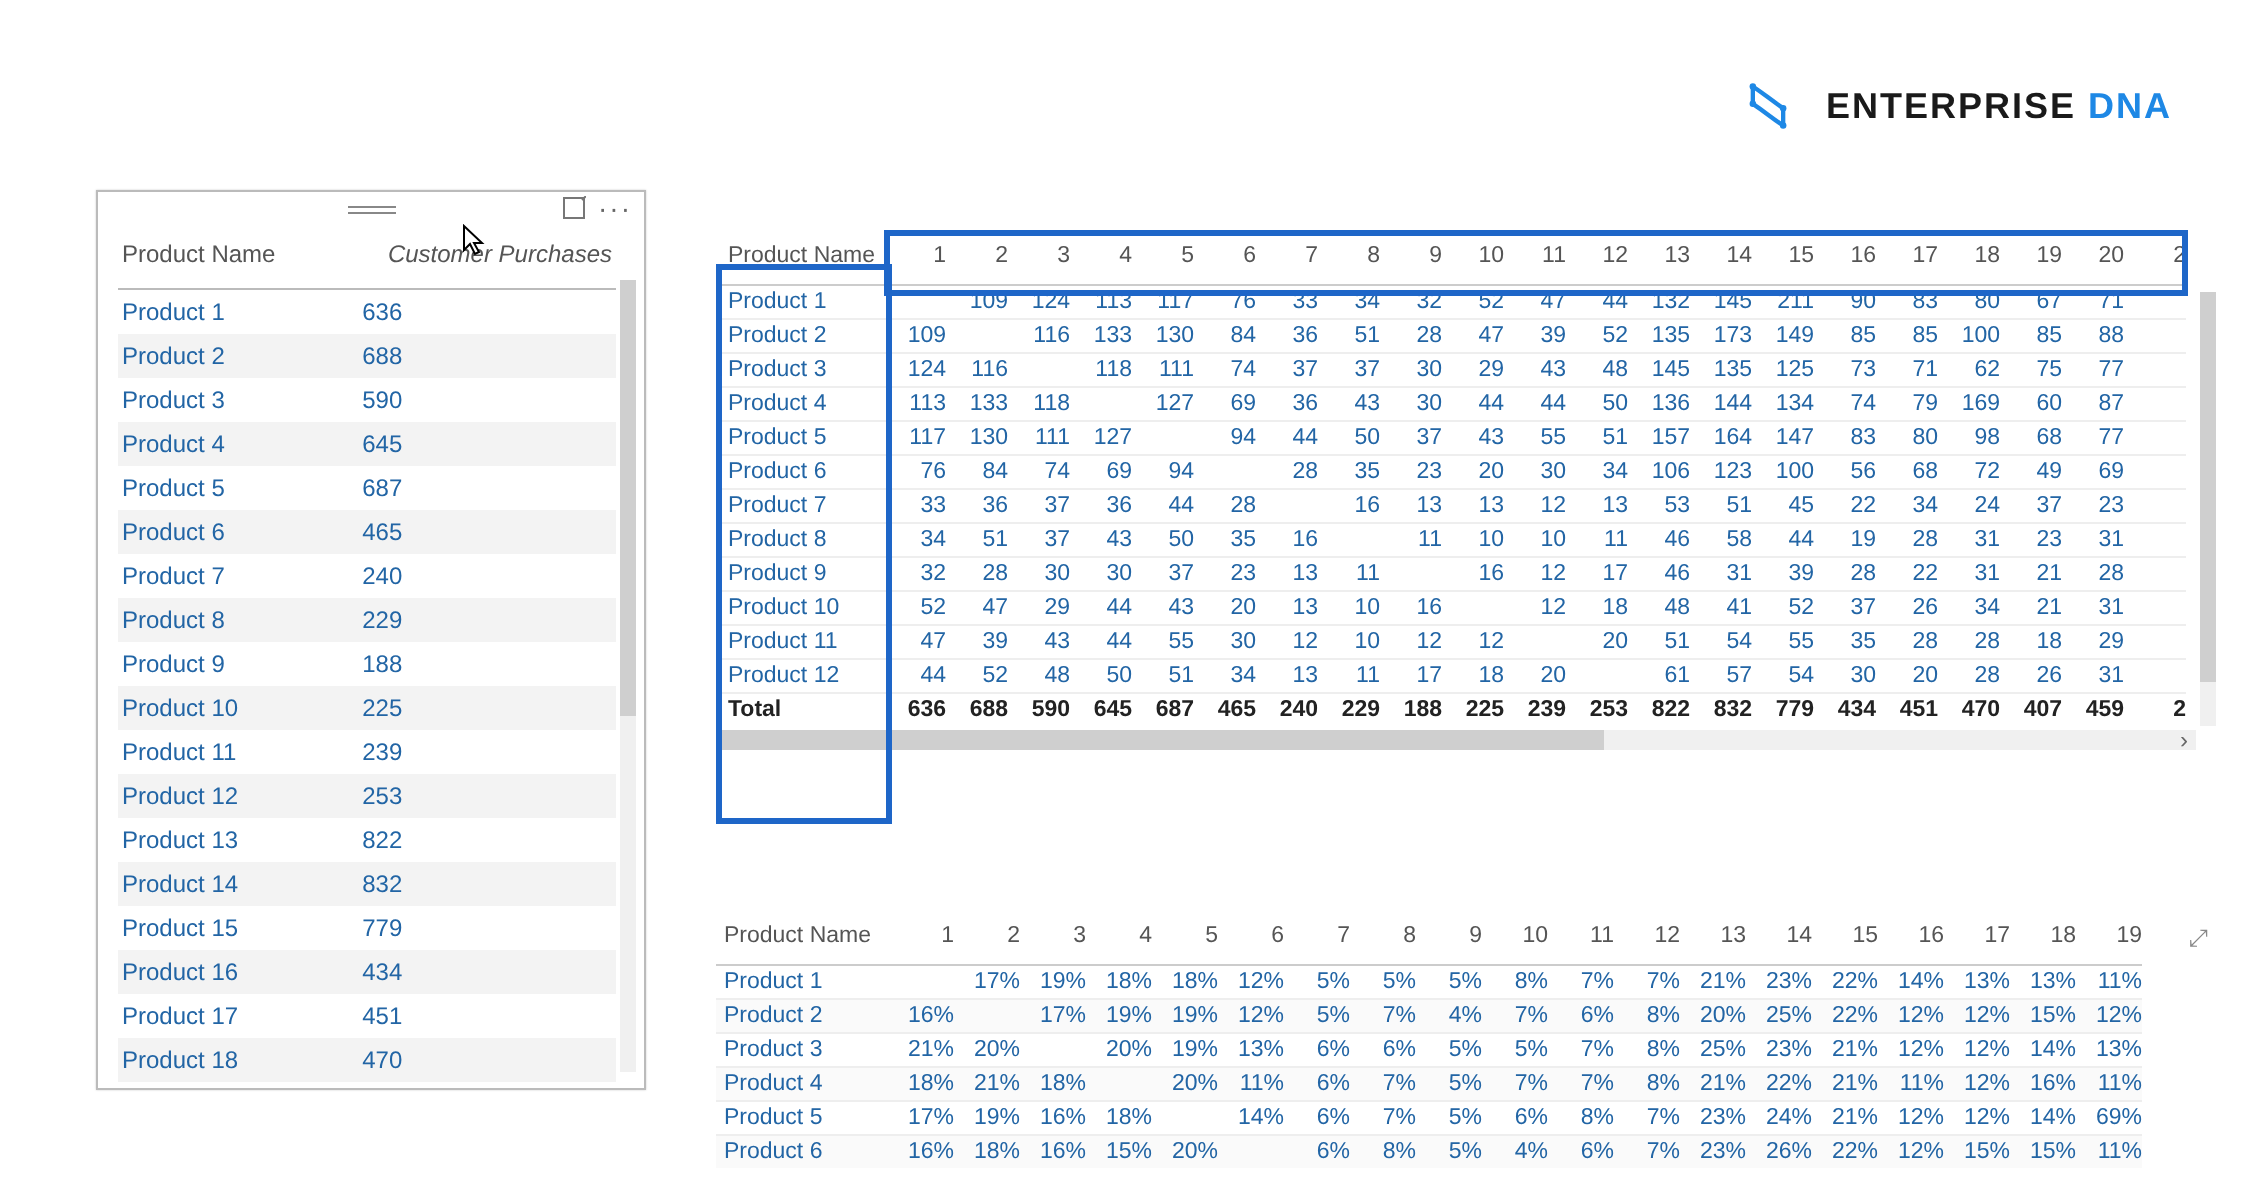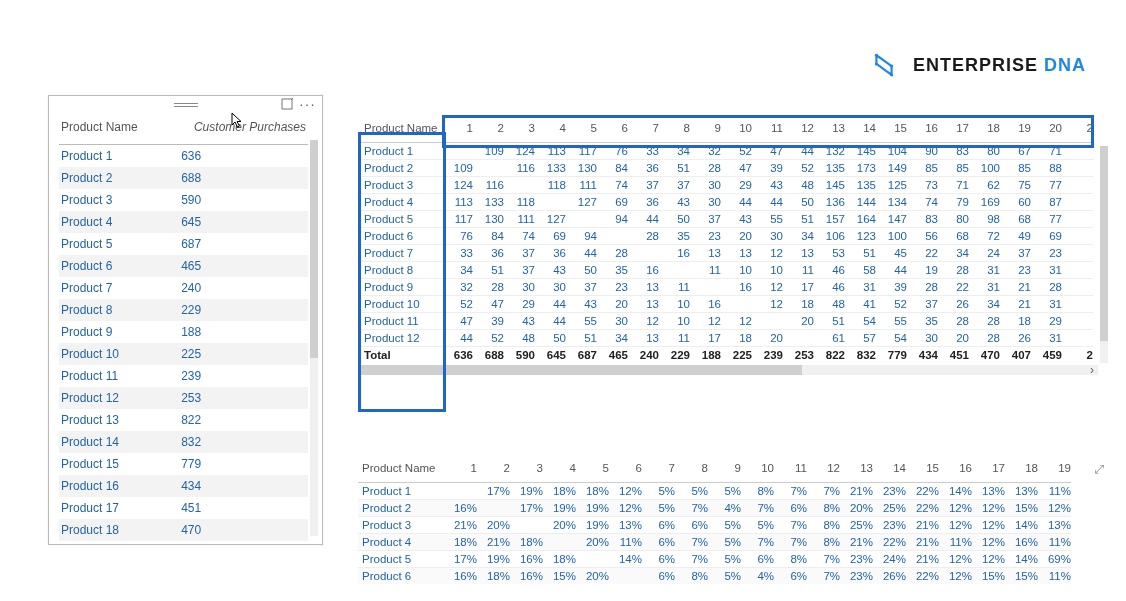--- a/index.html
+++ b/index.html
@@ -16,21 +16,20 @@
   }
 
   
   .logo {
     position: absolute;
     top: 40px;
     right: 40px;
     display: flex;
     align-items: center;
     gap: 16px;
-    margin-top: 12px;
   }
   .logo-icon { width: 26px; height: 26px; }
   .logo-text { font-weight: 800; font-size: 18px; letter-spacing: 1px; color: #1a1a1a; }
   .logo-text span { color: #1e88e5; font-weight: 800; }
 
   
   .card {
     position: absolute;
     top: 95px;
     left: 48px;
@@ -328,21 +327,21 @@
           <td>117</td>
           <td>76</td>
           <td>33</td>
           <td>34</td>
           <td>32</td>
           <td>52</td>
           <td>47</td>
           <td>44</td>
           <td>132</td>
           <td>145</td>
-          <td>104</td>
+          <td>211</td>
           <td>90</td>
           <td>83</td>
           <td>80</td>
           <td>67</td>
           <td>71</td>
           <td></td>
         </tr>
         <tr>
           <td>Product 2</td>
           <td>109</td>

